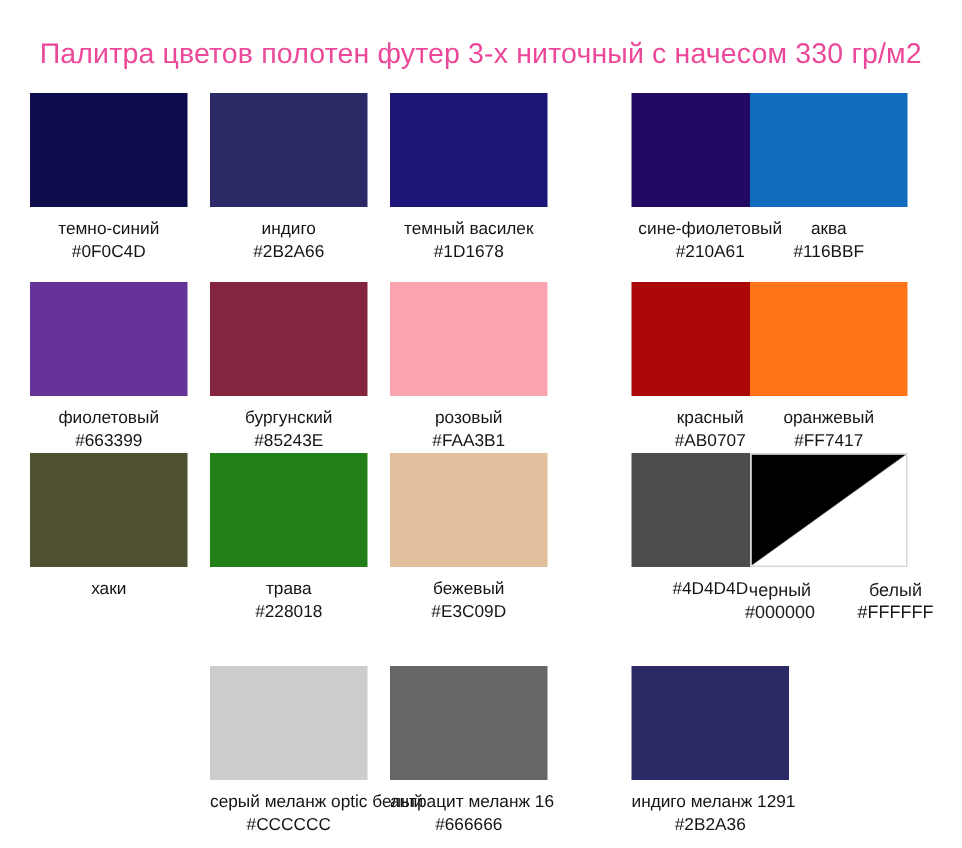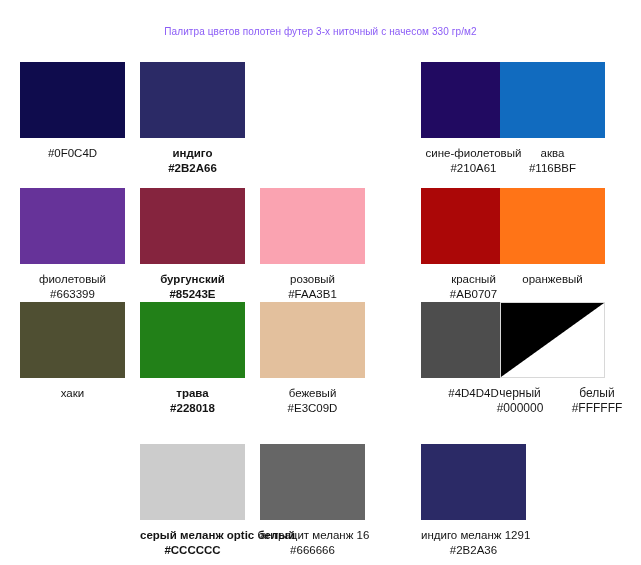--- a/index.html
+++ b/index.html
@@ -23,24 +23,24 @@
     position: relative;
     box-sizing: border-box;
   }
 
   #palette-title {
     position: absolute;
     top: 26px;
     left: 0;
     width: 641px;
     text-align: center;
-    font-size: 10px;
+    font-size: 19px;
     font-weight: 400;
     letter-spacing: 0.1px;
-    color: #8b5cf6;
+    color: #ec4899;
     white-space: nowrap;
   }
 
   .palette-row {
     position: absolute;
     left: 0;
     width: 641px;
     height: 120px;
   }
   .palette-row.row-1 { top: 62px; }
@@ -48,21 +48,21 @@
   .palette-row.row-3 { top: 302px; }
   .palette-row.row-4 { top: 444px; }
 
   .swatch-cell {
     position: absolute;
     top: 0;
     width: 105px;
     text-align: center;
   }
   .col-1 { left: 20px; }
-  .col-2 { left: 140px; font-weight: bold; }
+  .col-2 { left: 140px; }
   .col-3 { left: 260px; }
   .col-4 { left: 380px; margin-left: 41px; }
   .col-5 { left: 500px; }
 
   .swatch-chip {
     width: 105px;
     height: 76px;
     display: block;
   }
 
@@ -123,28 +123,36 @@
 <body>
 
 <div id="palette-page">
 
   <div id="palette-title">Палитра цветов полотен футер 3-х ниточный с начесом 330 гр/м2</div>
 
   <div class="palette-row row-1">
     <div class="swatch-cell col-1">
       <div class="swatch-chip" style="background-color: rgb(15, 12, 77);"></div>
       <div class="swatch-caption">
+        <span class="swatch-name">темно-синий</span>
         <span class="swatch-hex">#0F0C4D</span>
       </div>
     </div>
     <div class="swatch-cell col-2">
       <div class="swatch-chip" style="background-color: rgb(43, 42, 102);"></div>
       <div class="swatch-caption">
         <span class="swatch-name">индиго</span>
         <span class="swatch-hex">#2B2A66</span>
+      </div>
+    </div>
+    <div class="swatch-cell col-3">
+      <div class="swatch-chip" style="background-color: rgb(29, 22, 120);"></div>
+      <div class="swatch-caption">
+        <span class="swatch-name">темный василек</span>
+        <span class="swatch-hex">#1D1678</span>
       </div>
     </div>
     <div class="swatch-cell col-4">
       <div class="swatch-chip" style="background-color: rgb(33, 10, 97);"></div>
       <div class="swatch-caption">
         <span class="swatch-name">сине-фиолетовый</span>
         <span class="swatch-hex">#210A61</span>
       </div>
     </div>
     <div class="swatch-cell col-5">
@@ -182,20 +190,21 @@
       <div class="swatch-chip" style="background-color: rgb(171, 7, 7);"></div>
       <div class="swatch-caption">
         <span class="swatch-name">красный</span>
         <span class="swatch-hex">#AB0707</span>
       </div>
     </div>
     <div class="swatch-cell col-5">
       <div class="swatch-chip" style="background-color: rgb(255, 116, 23);"></div>
       <div class="swatch-caption">
         <span class="swatch-name">оранжевый</span>
+        <span class="swatch-hex">#FF7417</span>
       </div>
     </div>
   </div>
 
   <div class="palette-row row-3">
     <div class="swatch-cell col-1">
       <div class="swatch-chip" style="background-color: rgb(79, 79, 50);"></div>
       <div class="swatch-caption">
         <span class="swatch-name">хаки</span>
       </div>

